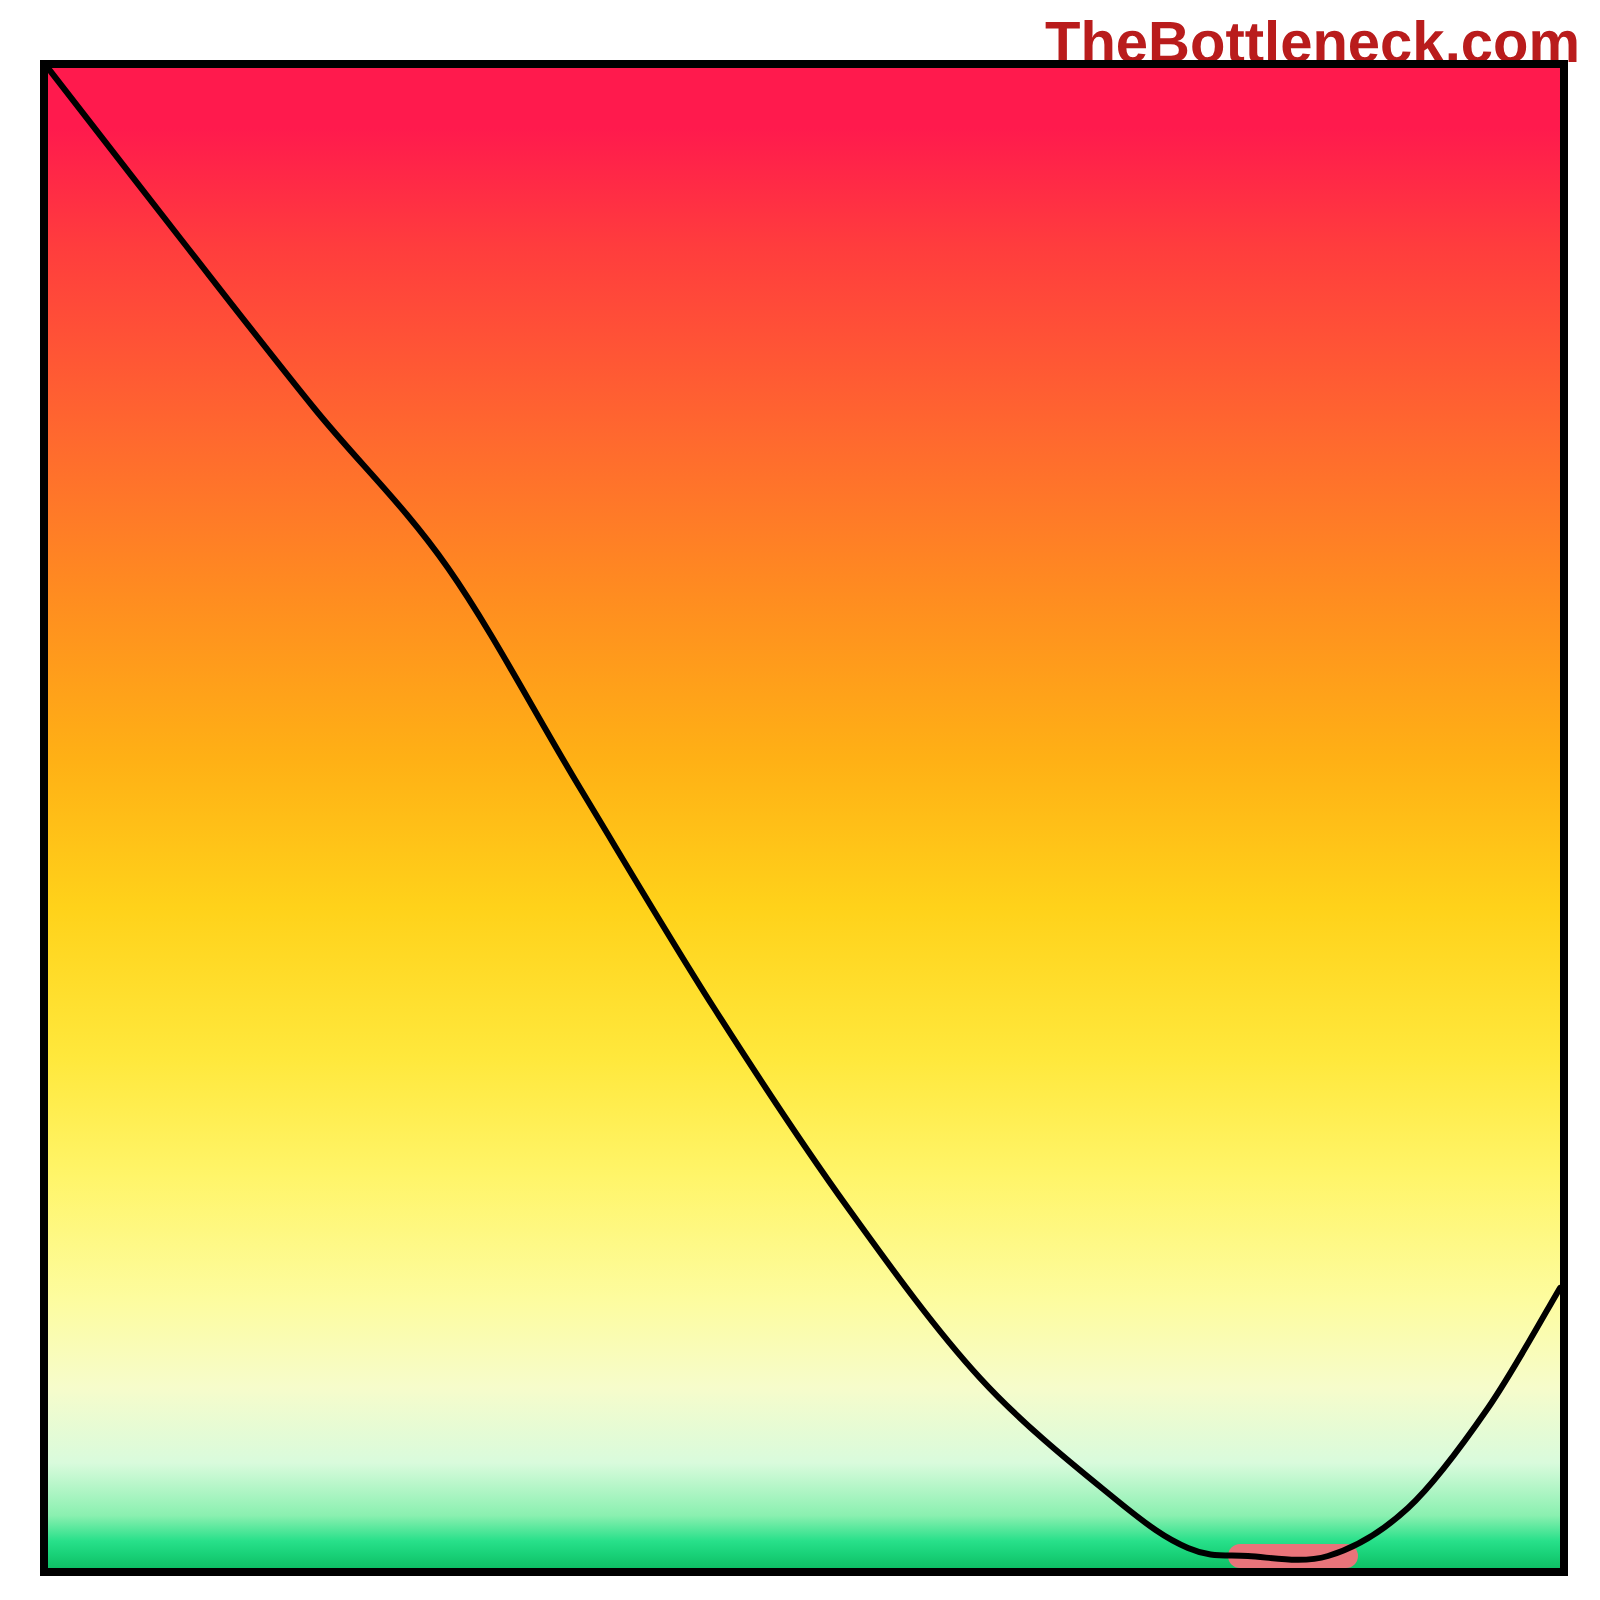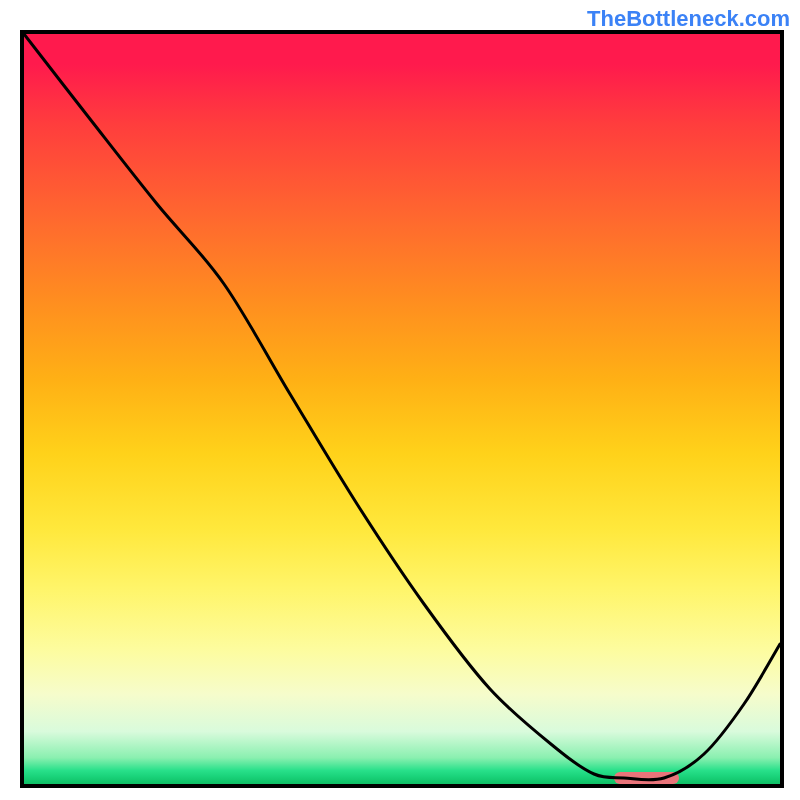--- a/index.html
+++ b/index.html
@@ -73,23 +73,23 @@
     stroke: #000;
     stroke-width: 3;
     stroke-linejoin: round;
     stroke-linecap: round;
   }
   
   .watermark {
     position: absolute;
     top: 6px;
     right: 10px;
-    font-size: 22px;
+    font-size: 29px;
     font-weight: 600;
-    color: #3b82f6;
+    color: #b91c1c;
     font-family: Arial, Helvetica, sans-serif;
   }
 </style>
 </head>
 <body>
 
 <div class="canvas">
 
   <div class="watermark">TheBottleneck.com</div>
 

